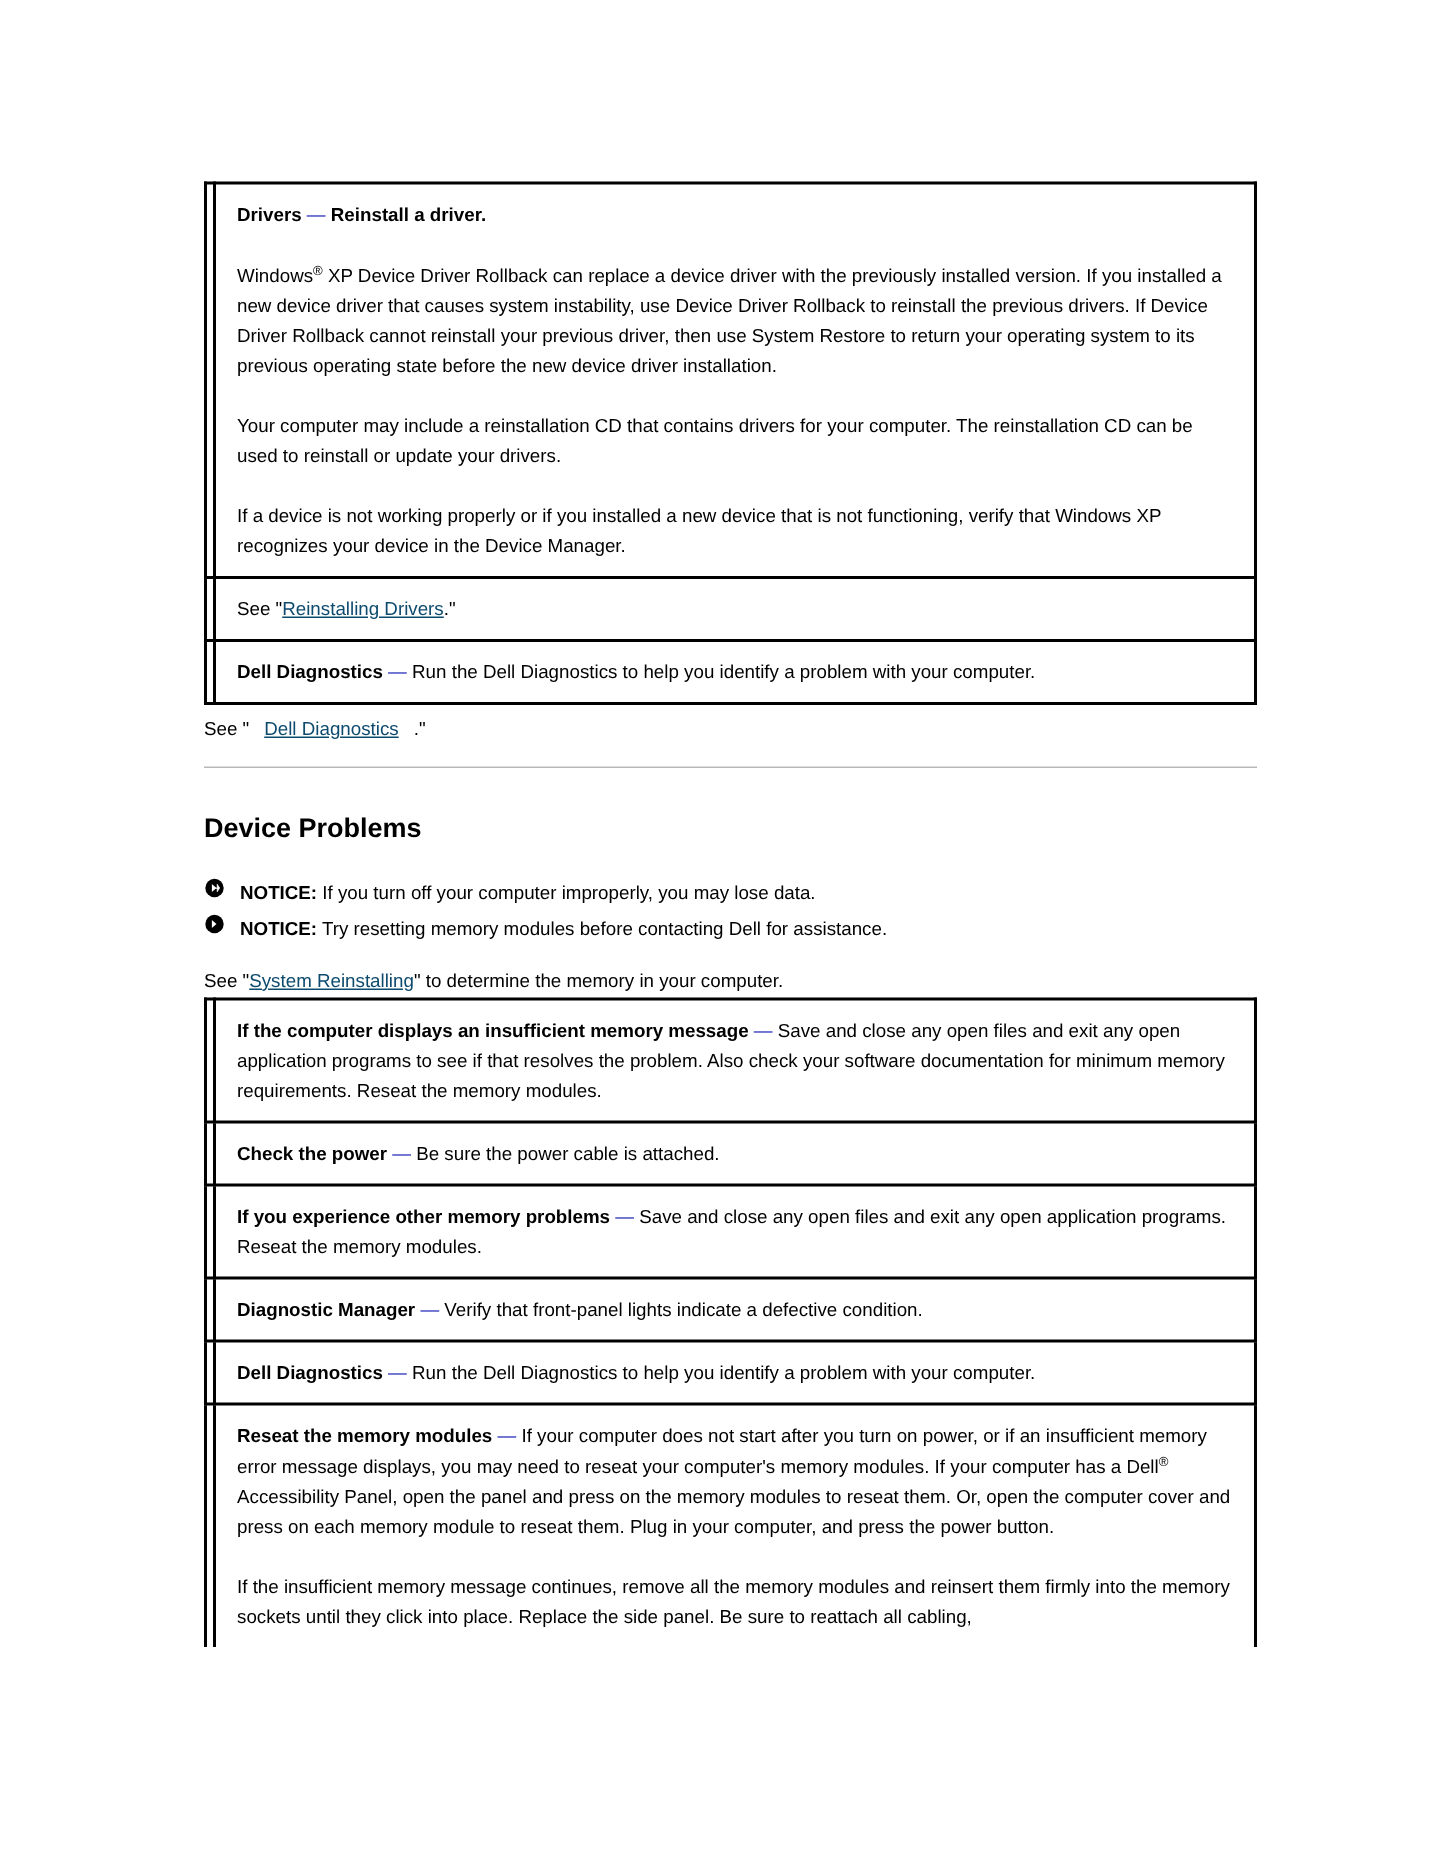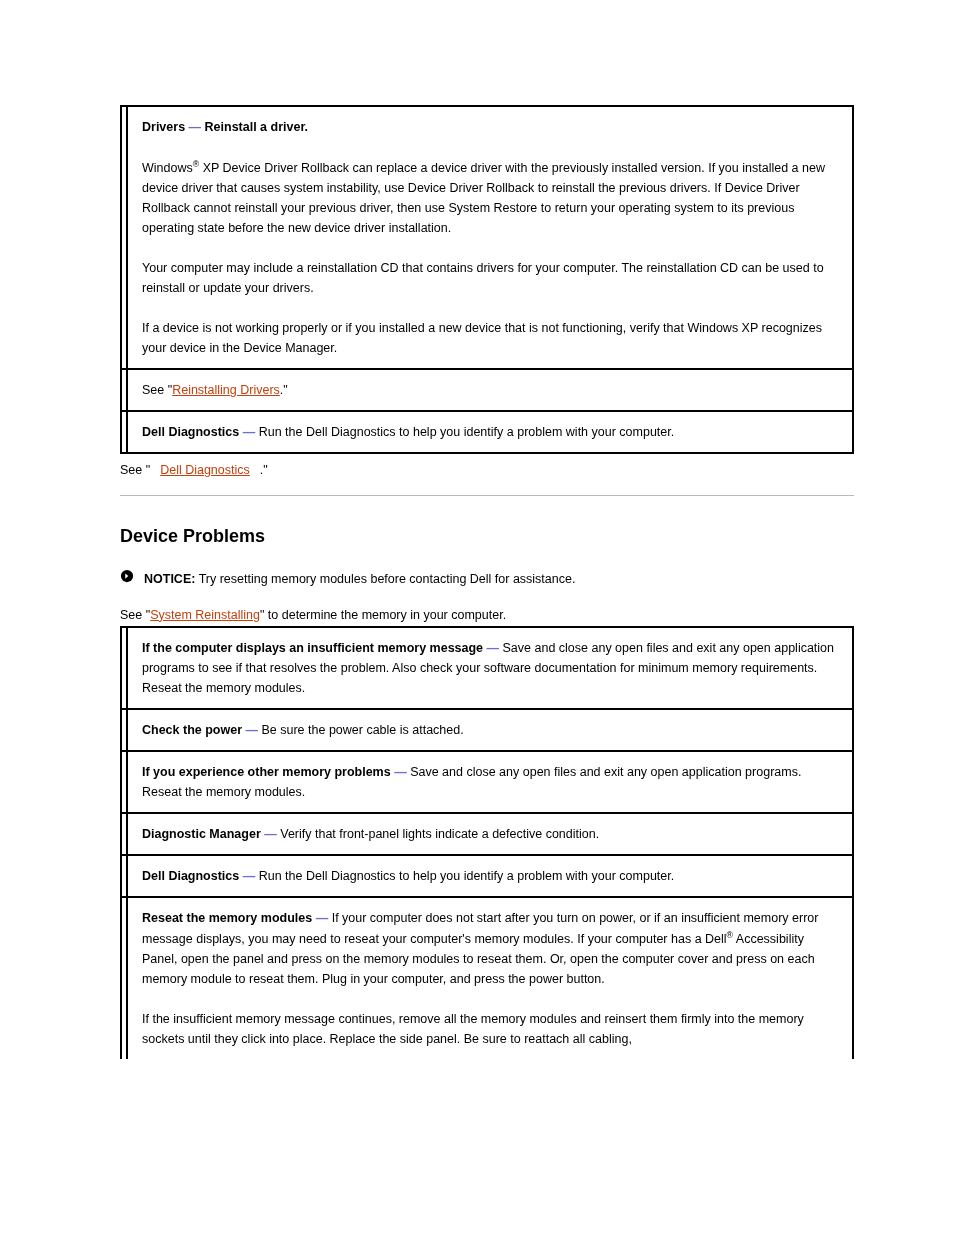--- a/index.html
+++ b/index.html
@@ -5,21 +5,21 @@
   html, body {
     margin: 0;
     padding: 0;
     background: #fff;
     font-family: Arial, Helvetica, sans-serif;
     color: #000;
     width: 954px;
   }
   .page {
     width: 954px;
-    padding: 0;
+    padding: 16px;
     box-sizing: border-box;
   }
   .content {
     margin-left: 120px;
     margin-right: 100px;
     padding-top: 105px;
   }
   .tbl {
     border: 2px solid #000;
     border-collapse: collapse;
@@ -31,21 +31,21 @@
     border: 2px solid #000;
     padding: 10px 14px;
     vertical-align: top;
   }
   .tbl td.first-col {
     width: 0;
     padding: 6px 2px;
   }
   .sup { vertical-align: super; font-size: 0.7em; }
   .link {
-    color: #c2410c;
+    color: #0c4a6e;
     text-decoration: underline;
     cursor: pointer;
   }
   .notice-prefix {
     font-weight: bold;
     text-transform: uppercase;
   }
   p { margin: 0; }
   .driver-cell p + p { margin-top: 20px; }
   .dash {
@@ -129,20 +129,32 @@
 <div class="see-line" style="margin-top:6px;">
   <span>See "</span>
         <span class="link">Dell Diagnostics</span>
         <span>."</span>
 </div>
 
 <hr class="top-rule">
 
 <h2 class="section-title">Device Problems</h2>
 
+<div class="notice-line">
+  <span class="notice-icon">
+    <svg viewBox="0 0 16 16">
+            <circle cx="8" cy="8" r="7" fill="#000"></circle>
+            <path d="M7 8 L10 8 L10 5 L12 8 L10 11 L10 8.5" fill="#fff" stroke="#fff" stroke-width="0.4"></path>
+            <polygon points="6,5 6,11 9.5,8" fill="#fff"></polygon>
+          </svg>
+  </span>
+  <span>
+    <span class="notice-prefix">NOTICE:</span><span> If you turn off your computer improperly, you may lose data.</span>
+  </span>
+</div>
 
 <div class="notice-line">
   <span class="notice-icon">
     <svg viewBox="0 0 16 16">
             <circle cx="8" cy="8" r="7" fill="#000"></circle>
             <polygon points="6,5 6,11 9.5,8" fill="#fff"></polygon>
           </svg>
   </span>
   <span>
     <span class="notice-prefix">NOTICE:</span><span> Try resetting memory modules before contacting Dell for assistance.</span>

